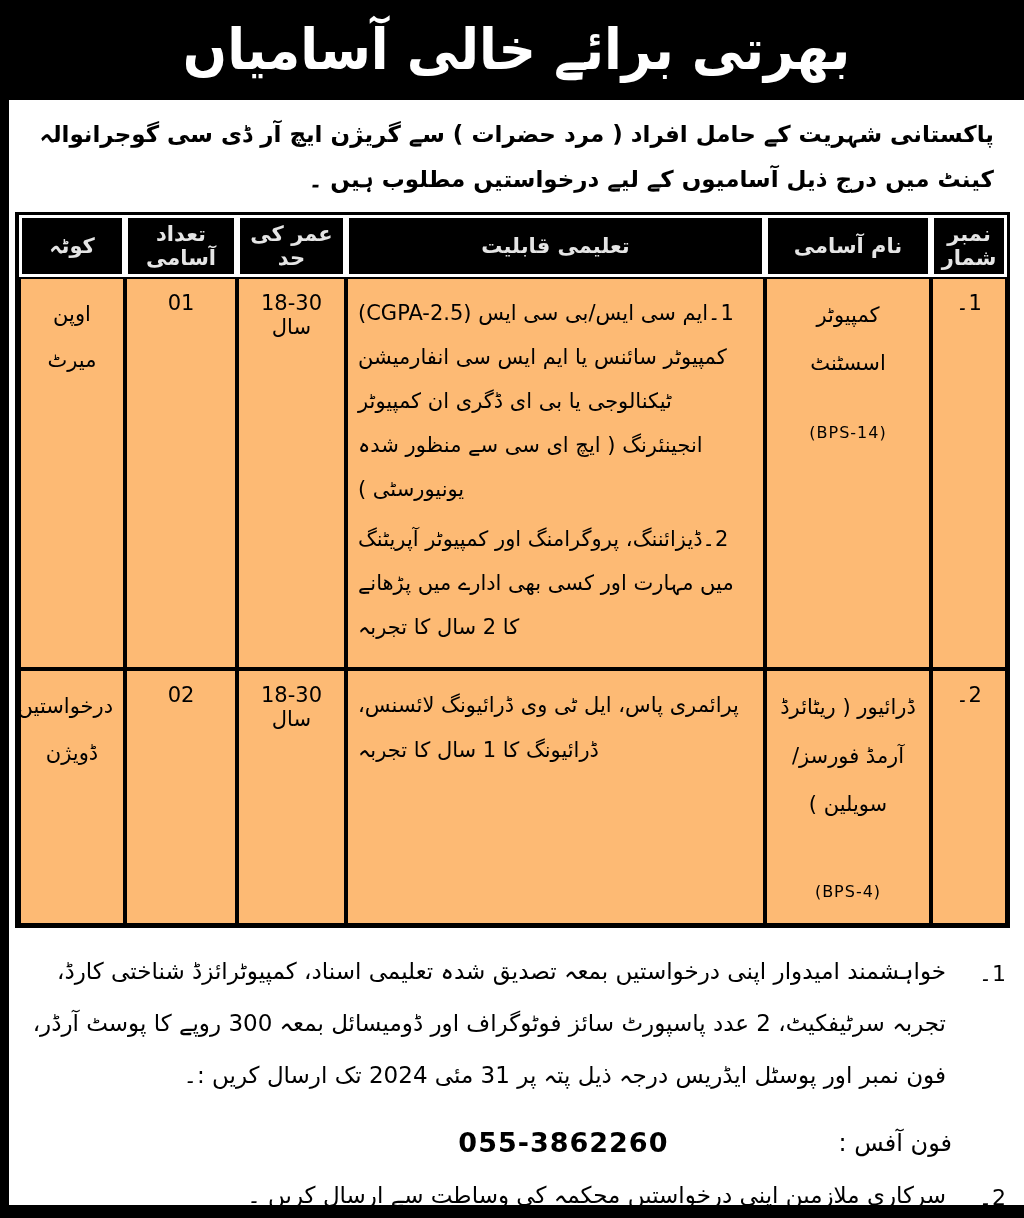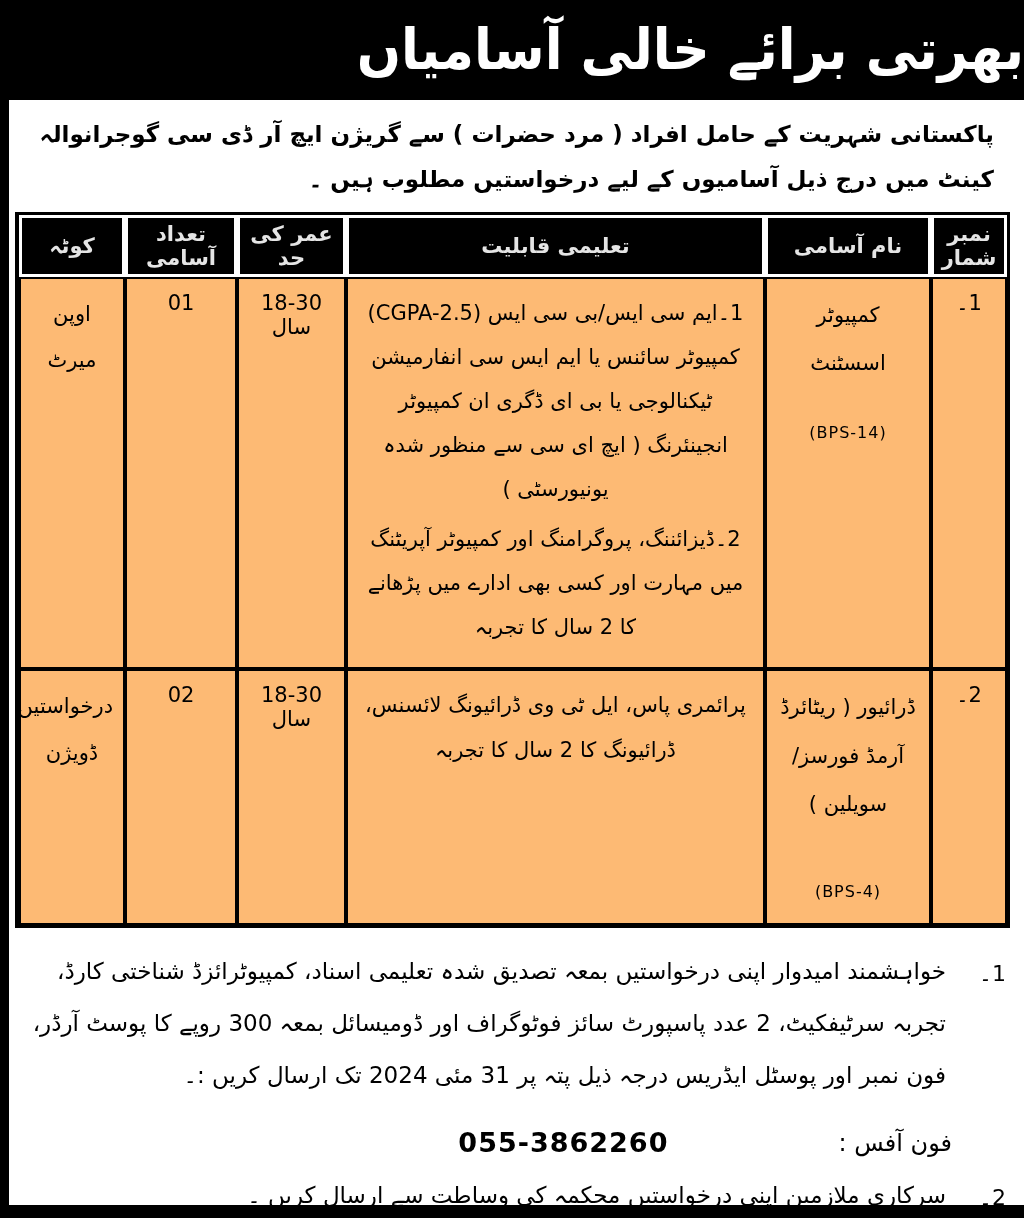--- a/index.html
+++ b/index.html
@@ -18,21 +18,21 @@
     border-left: 9px solid #000;
     border-bottom: 13px solid #000;
     direction: rtl;
   }
   
   .banner {
     height: 100px;
     background: #000000;
     display: flex;
     align-items: center;
-    justify-content: flex-start;
+    justify-content: center;
   }
   .banner-title {
     color: #ffffff;
     font-size: 52px;
     font-weight: bold;
     letter-spacing: 1px;
     transform: scaleY(1.08);
   }
   
   .intro {
@@ -78,21 +78,21 @@
     font-size: 21px;
     padding: 12px 10px;
     background: #fdba74;
   }
   tr.row-1 td { height: 268px; }
   tr.row-2 td { height: 166px; }
   td.cell-serial { text-align: center; font-size: 23px; padding-top: 20px; }
   td.cell-position { text-align: center; line-height: 2.3; padding-top: 16px; font-size: 21px; }
   td.cell-position .grade { margin-top: 28px; font-size: 16px; letter-spacing: 1px; }
   tr.row-2 td.cell-position .grade { margin-top: 46px; }
-  td.cell-qualification { text-align: center; line-height: 2.1; font-size: 21px; }
+  td.cell-qualification { text-align: left; line-height: 2.1; font-size: 21px; }
   td.cell-qualification .qual-point { margin-bottom: 6px; }
   td.cell-age { text-align: center; padding-top: 18px; font-size: 21px; }
   td.cell-count { text-align: center; padding-top: 18px; font-size: 22px; }
   td.cell-quota { text-align: center; padding-top: 16px; line-height: 2.2; font-size: 21px; }
   
   .notes { padding: 6px 18px 0 14px; }
   .note {
     display: flex;
     direction: rtl;
     align-items: flex-start;
@@ -167,21 +167,21 @@
         <td class="cell-count">01</td>
         <td class="cell-quota">اوپن میرٹ</td>
       </tr>
       <tr class="row-2">
         <td class="cell-serial">2۔</td>
         <td class="cell-position">
           <div>ڈرائیور ( ریٹائرڈ آرمڈ فورسز/سویلین )</div>
           <div class="grade">(BPS-4)</div>
         </td>
         <td class="cell-qualification">
-          <div class="qual-point">پرائمری پاس، ایل ٹی وی ڈرائیونگ لائسنس، ڈرائیونگ کا 2 سال کا تجربہ</div>
+          <div class="qual-point">پرائمری پاس، ایل ٹی وی ڈرائیونگ لائسنس، ڈرائیونگ کا 1 سال کا تجربہ</div>
         </td>
         <td class="cell-age">18-30 سال</td>
         <td class="cell-count">02</td>
         <td class="cell-quota">درخواستیں ڈویژن</td>
       </tr>
     </tbody>
   </table>
 
   <div class="notes">
 

